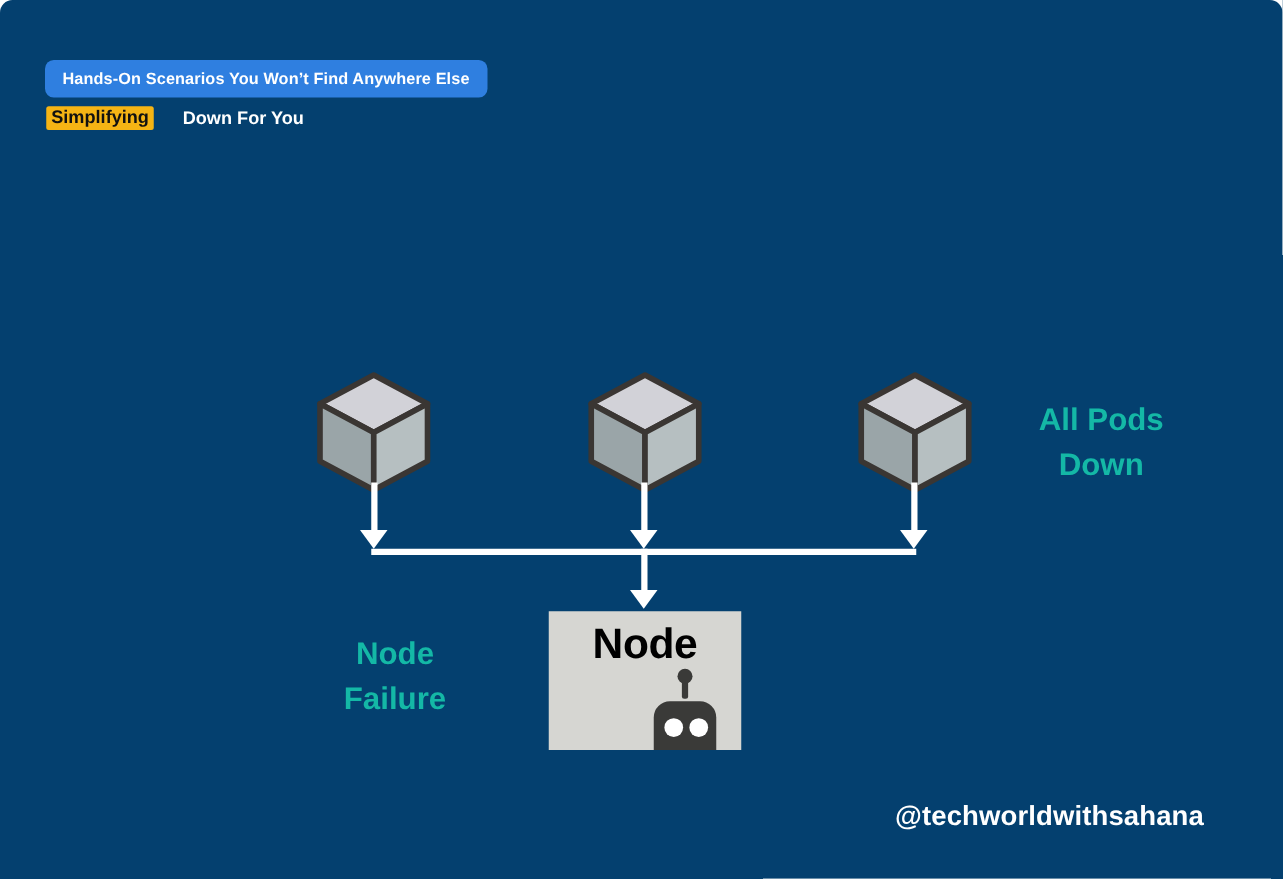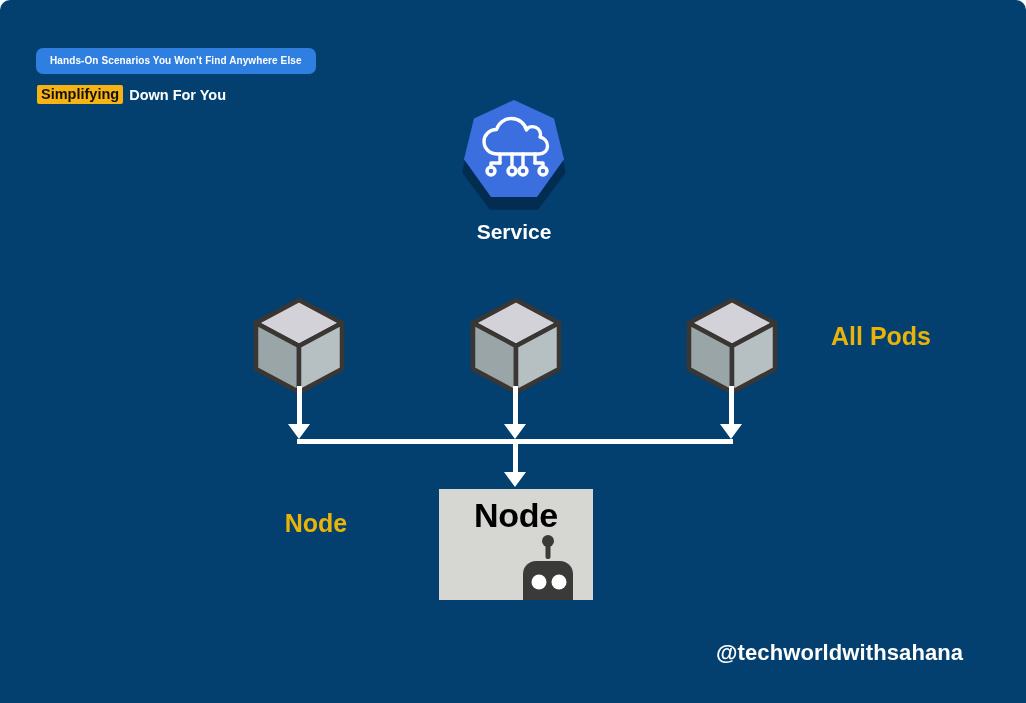--- a/index.html
+++ b/index.html
@@ -19,38 +19,38 @@
     border-radius: 10px 10px 0 0;
   }
 
   
   .pill {
     position: absolute;
     left: 36px;
     top: 48px;
     background: #2f7fe0;
     color: #ffffff;
-    font-size: 10px;
+    font-size: 13px;
     font-weight: bold;
     letter-spacing: .1px;
     padding: 7px 14px 8px 14px;
     border-radius: 7px;
     white-space: nowrap;
   }
   .tagline {
     position: absolute;
     left: 37px;
     top: 85px;
     font-size: 14.5px;
     font-weight: bold;
     color: #ffffff;
     white-space: nowrap;
     display: flex;
     align-items: center;
-    gap: 6px;
+    gap: 23px;
   }
   .tagline .hl {
     background: #f5b414;
     color: #111111;
     padding: 1px 4px 2px 4px;
     border-radius: 2px;
   }
 
   
   .service-wrap {
@@ -120,21 +120,21 @@
     width: 0;
     height: 0;
     border-left: 11px solid transparent;
     border-right: 11px solid transparent;
     border-top: 15px solid #ffffff;
   }
 
   
   .side-label {
     position: absolute;
-    color: #eab308;
+    color: #14b8a6;
     font-size: 25px;
     font-weight: bold;
     line-height: 1.45;
     text-align: center;
   }
   #all-pods-down { left: 791px; top: 318px; width: 180px; }
   #node-failure  { left: 226px; top: 505px; width: 180px; }
 
   
   .node-box {
@@ -181,42 +181,20 @@
 
 <div id="canvas">
 
   <div class="pill">Hands-On Scenarios You Won’t Find Anywhere Else</div>
 
   <div class="tagline">
     <span class="hl">Simplifying</span>
     <span>Down For You</span>
   </div>
 
-  <div class="service-wrap">
-    <div class="hept-shadow"></div>
-    <div class="hept"></div>
-    <svg class="service-glyph" viewBox="0 0 72 68">
-      <g fill="none" stroke="#ffffff" stroke-width="3.4" stroke-linecap="round" stroke-linejoin="round">
-        <path d="M20 40 C11 40 6 34 6 27.5 C6 21 11.5 15.5 18.5 15.5 C20.5 9 26.5 4.5 33.5 4.5
-                 C41 4.5 47 9.5 48.5 16 C49.5 14 52 12.6 54.5 12.6 C59 12.6 62.5 16 62.5 20.4
-                 C62.5 21.3 62.3 22.2 62 23 C66.5 24 69.5 27.8 69.5 32.2 C69.5 36.6 65.8 40 61 40 Z"></path>
-        <path d="M22 40 L22 49"></path>
-        <path d="M34 40 L34 52"></path>
-        <path d="M45 40 L45 52"></path>
-        <path d="M57 40 L57 49"></path>
-        <path d="M22 49 L13 49 L13 53"></path>
-        <path d="M57 49 L65 49 L65 53"></path>
-        <circle cx="13" cy="57" r="4"></circle>
-        <circle cx="34" cy="57" r="4"></circle>
-        <circle cx="45" cy="57" r="4"></circle>
-        <circle cx="65" cy="57" r="4"></circle>
-      </g>
-    </svg>
-    <div class="service-label">Service</div>
-  </div>
 
   <svg class="cube" style="left:253px; top:297px;" viewBox="0 0 92 98">
     <g stroke="#3a3633" stroke-width="4.5" stroke-linejoin="round">
       <polygon points="46,3 89,26 46,49 3,26" fill="#d2d2d8"></polygon>
       <polygon points="3,26 46,49 46,95 3,72" fill="#9aa5a8"></polygon>
       <polygon points="89,26 89,72 46,95 46,49" fill="#b6bfc1"></polygon>
     </g>
   </svg>
 
   <svg class="cube" style="left:470px; top:297px;" viewBox="0 0 92 98">
@@ -244,24 +222,26 @@
   <div class="vline" style="left:729px; top:386px; height:40px;"></div>
   <div class="arrowhead" style="left:720px; top:424px;"></div>
 
   <div class="hline" style="left:297px; top:439px; width:436px;"></div>
 
   <div class="vline" style="left:513px; top:439px; height:34px;"></div>
   <div class="arrowhead" style="left:504px; top:472px;"></div>
 
   <div class="side-label" id="all-pods-down">
     <div>All Pods</div>
+    <div>Down</div>
   </div>
 
   <div class="side-label" id="node-failure">
     <div>Node</div>
+    <div>Failure</div>
   </div>
 
   <div class="node-box">
     <div class="node-box-title">Node</div>
     <svg class="robot" viewBox="0 0 62 66">
       <g fill="#3a3a38">
         <rect x="28.5" y="8" width="5" height="17" rx="2"></rect>
         <circle cx="31" cy="7" r="6"></circle>
         <path d="M6 40 a13 13 0 0 1 13 -13 h24 a13 13 0 0 1 13 13 v26 h-50 z"></path>
       </g>

